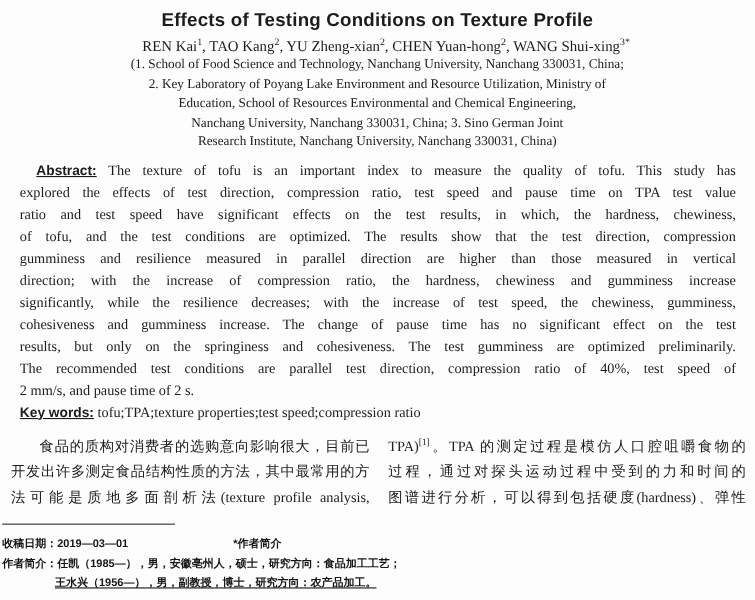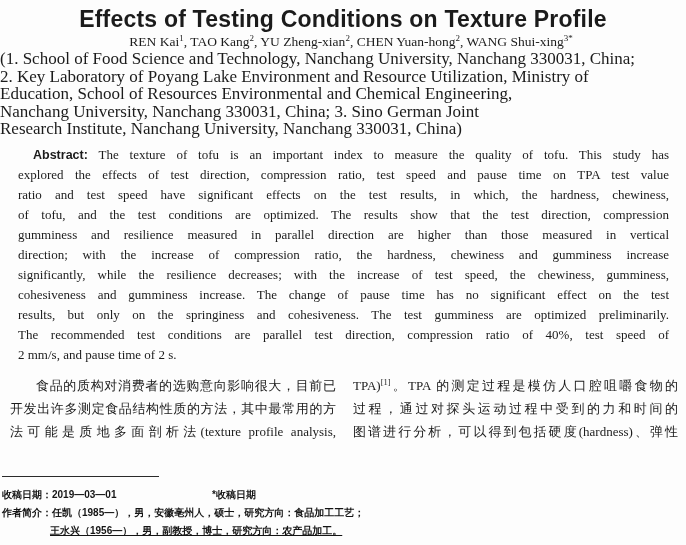--- a/index.html
+++ b/index.html
@@ -15,55 +15,56 @@
     font-family: "Liberation Serif", serif;
     -webkit-font-smoothing: antialiased;
   }
   .page { width: 686px; height: 545px; position: relative; }
 
   
   .title-block { padding-top: 8px; text-align: center; }
   .title-line {
     font-family: "Liberation Sans", sans-serif;
     font-weight: 600;
-    font-size: 23px;
+    font-size: 17px;
     line-height: 22px;
     letter-spacing: 0.2px;
   }
   .authors-line {
     margin-top: 3px;
     text-align: center;
     font-size: 13.5px;
     line-height: 17px;
     margin-left: 16px;
   }
   .authors-line sup, .author-sup {
     font-size: 9px;
     vertical-align: super;
     line-height: 0;
   }
-  .affiliations { font-size: 17px; }
+  .affiliations { text-align: center; font-size: 12px; }
   .affil-line { line-height: 17.5px; }
 
   
   .abstract {
     margin: 7px 17px 0 18px;
     font-size: 13px;
     line-height: 20px;
   }
   .a-line {
     text-align: justify;
     white-space: normal;
   }
   .a-line.jlast { text-align-last: justify; }
   .a-line.first { text-indent: 15px; }
   .lbl {
     font-family: "Liberation Sans", sans-serif;
     font-weight: 700;
     font-size: 12.5px;
+    text-decoration: underline;
   }
 
   
   .columns {
     display: flex;
     margin: 9px 8px 0 10px;
     gap: 17px;
     font-size: 13px;
     line-height: 23px;
     justify-content: center;
@@ -120,38 +121,39 @@
     <div class="a-line jlast">explored the effects of test direction, compression ratio, test speed and pause time on TPA test value</div>
     <div class="a-line jlast">ratio and test speed have significant effects on the test results, in which, the hardness, chewiness,</div>
     <div class="a-line jlast">of tofu, and the test conditions are optimized. The results show that the test direction, compression</div>
     <div class="a-line jlast">gumminess and resilience measured in parallel direction are higher than those measured in vertical</div>
     <div class="a-line jlast">direction; with the increase of compression ratio, the hardness, chewiness and gumminess increase</div>
     <div class="a-line jlast">significantly, while the resilience decreases; with the increase of test speed, the chewiness, gumminess,</div>
     <div class="a-line jlast">cohesiveness and gumminess increase. The change of pause time has no significant effect on the test</div>
     <div class="a-line jlast">results, but only on the springiness and cohesiveness. The test gumminess are optimized preliminarily.</div>
     <div class="a-line jlast">The recommended test conditions are parallel test direction, compression ratio of 40%, test speed of</div>
     <div class="a-line">2 mm/s, and pause time of 2 s.</div>
+    <div class="a-line"><span class="lbl">Key words:</span> <span>tofu;TPA;texture properties;test speed;compression ratio</span></div>
   </div>
 
   <div class="columns">
     <div class="col-left">
       <div class="c-line cn-indent">食品的质构对消费者的选购意向影响很大，目前已</div>
       <div class="c-line">开发出许多测定食品结构性质的方法，其中最常用的方</div>
       <div class="c-line">法可能是质地多面剖析法(texture profile analysis,</div>
     </div>
     <div class="col-right">
       <div class="c-line"><span>TPA)</span><sup>[1]</sup><span>。TPA 的测定过程是模仿人口腔咀嚼食物的</span></div>
       <div class="c-line">过程，通过对探头运动过程中受到的力和时间的</div>
       <div class="c-line">图谱进行分析，可以得到包括硬度(hardness)、弹性</div>
     </div>
   </div>
 
   <div class="footnote">
     <div class="fn-rule"></div>
     <div class="fn-line">
       <span>收稿日期：2019—03—01</span>
-      <span class="fn-corresponding">*收稿日期</span>
+      <span class="fn-corresponding">*作者简介</span>
     </div>
     <div class="fn-line">作者简介：任凯（1985—），男，安徽亳州人，硕士，研究方向：食品加工工艺；</div>
     <div class="fn-line fn-indent">王水兴（1956—），男，副教授，博士，研究方向：农产品加工。</div>
   </div>
 
 </div>
 
 </body></html>

